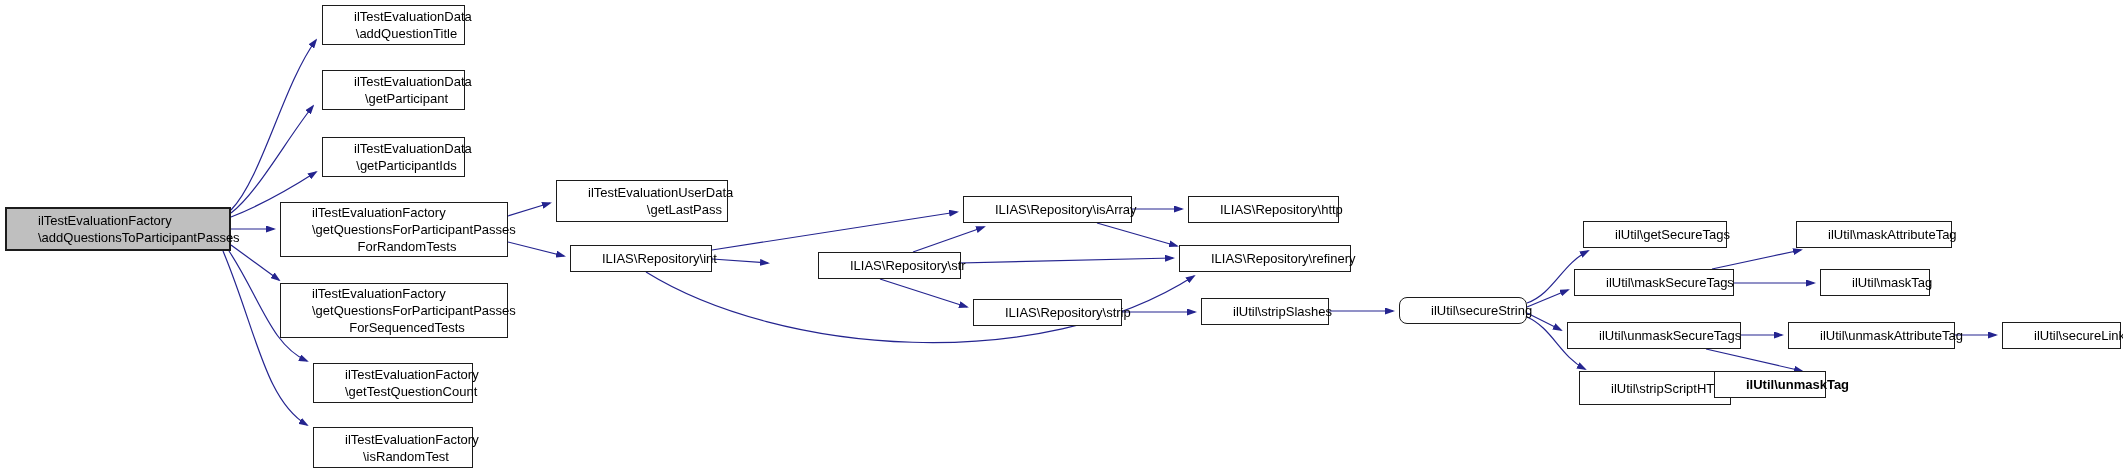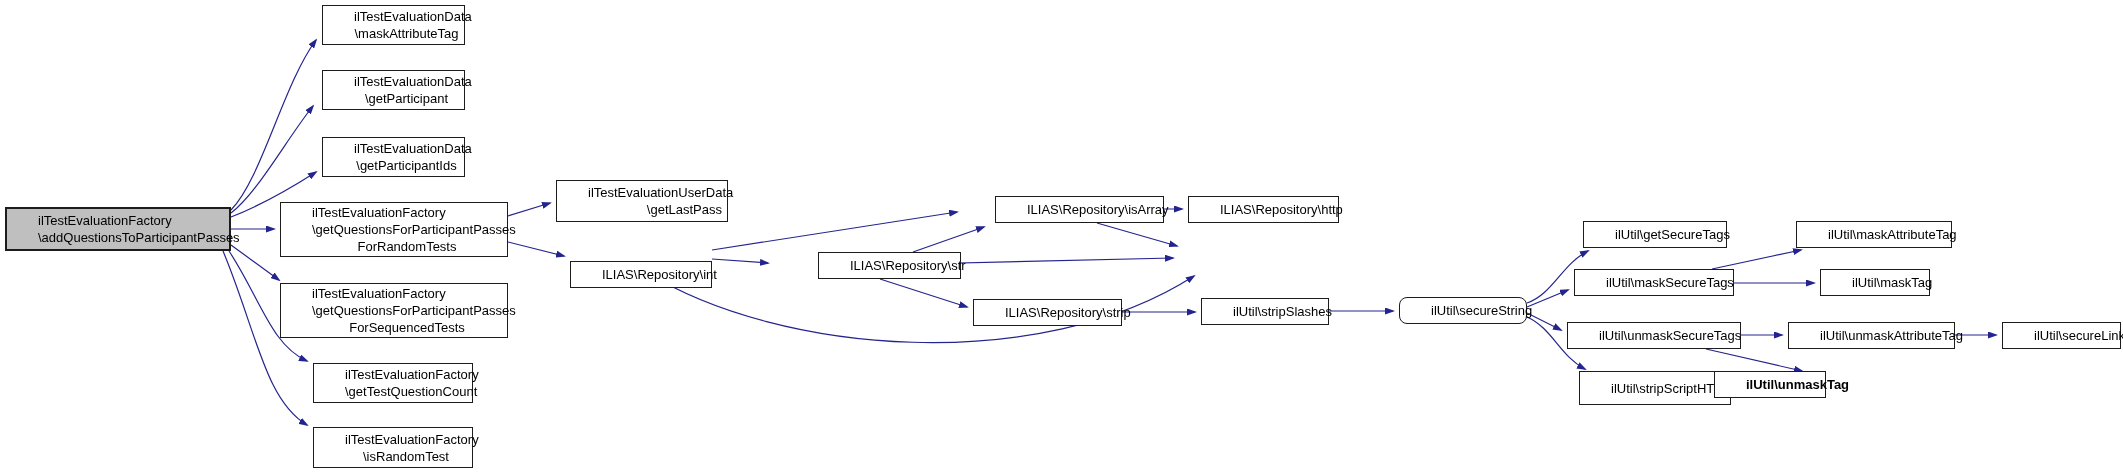--- a/index.html
+++ b/index.html
@@ -63,21 +63,21 @@
       <path d="M1741,335 L1782,335" class="edge" stroke="#24248f" marker-end="url(#arrow)"></path>
       <path d="M1706,349 L1802,371" class="edge" stroke="#24248f" marker-end="url(#arrow)"></path>
       <path d="M1955,335 L1996,335" class="edge" stroke="#24248f" marker-end="url(#arrow)"></path>
     </svg>
     <div class="node align-left root" style="left: 5px; top: 207px; width: 226px; height: 44px;">
       <span class="line">ilTestEvaluationFactory</span>
       <span class="line">\addQuestionsToParticipantPasses</span>
     </div>
     <div class="node align-center" style="left: 322px; top: 5px; width: 143px; height: 40px;">
       <span class="line">ilTestEvaluationData</span>
-      <span class="line">\maskAttributeTag</span>
+      <span class="line">\addQuestionTitle</span>
     </div>
     <div class="node align-center" style="left: 322px; top: 70px; width: 143px; height: 40px;">
       <span class="line">ilTestEvaluationData</span>
       <span class="line">\getParticipant</span>
     </div>
     <div class="node align-center" style="left: 322px; top: 137px; width: 143px; height: 40px;">
       <span class="line">ilTestEvaluationData</span>
       <span class="line">\getParticipantIds</span>
     </div>
     <div class="node align-mixed" style="left: 280px; top: 202px; width: 228px; height: 55px;">
@@ -95,31 +95,34 @@
       <span class="line">\getTestQuestionCount</span>
     </div>
     <div class="node align-center" style="left: 313px; top: 427px; width: 160px; height: 41px;">
       <span class="line">ilTestEvaluationFactory</span>
       <span class="line">\isRandomTest</span>
     </div>
     <div class="node align-center" style="left: 556px; top: 180px; width: 172px; height: 42px; text-align: right;">
       <span class="line">ilTestEvaluationUserData</span>
       <span class="line">\getLastPass</span>
     </div>
-    <div class="node align-center" style="left: 570px; top: 245px; width: 142px; height: 27px; margin-top: 16px;">
+    <div class="node align-center" style="left: 570px; top: 245px; width: 142px; height: 27px;">
       <span class="line">ILIAS\Repository\int</span>
     </div>
     <div class="node align-center" style="left: 774px; top: 252px; width: 143px; height: 27px; margin-left: 44px;">
       <span class="line">ILIAS\Repository\str</span>
     </div>
-    <div class="node align-center" style="left: 963px; top: 196px; width: 169px; height: 27px; margin-left: 32px;">
+    <div class="node align-center" style="left: 963px; top: 196px; width: 169px; height: 27px;">
       <span class="line">ILIAS\Repository\isArray</span>
     </div>
     <div class="node align-center" style="left: 1188px; top: 196px; width: 151px; height: 27px;">
       <span class="line">ILIAS\Repository\http</span>
+    </div>
+    <div class="node align-center" style="left: 1179px; top: 245px; width: 172px; height: 27px;">
+      <span class="line">ILIAS\Repository\refinery</span>
     </div>
     <div class="node align-center" style="left: 973px; top: 299px; width: 149px; height: 27px;">
       <span class="line">ILIAS\Repository\strip</span>
     </div>
     <div class="node align-center" style="left: 1201px; top: 298px; width: 128px; height: 27px;">
       <span class="line">ilUtil\stripSlashes</span>
     </div>
     <div class="node align-center" style="left: 1399px; top: 297px; width: 128px; height: 27px; border-radius: 8px;">
       <span class="line">ilUtil\secureString</span>
     </div>

